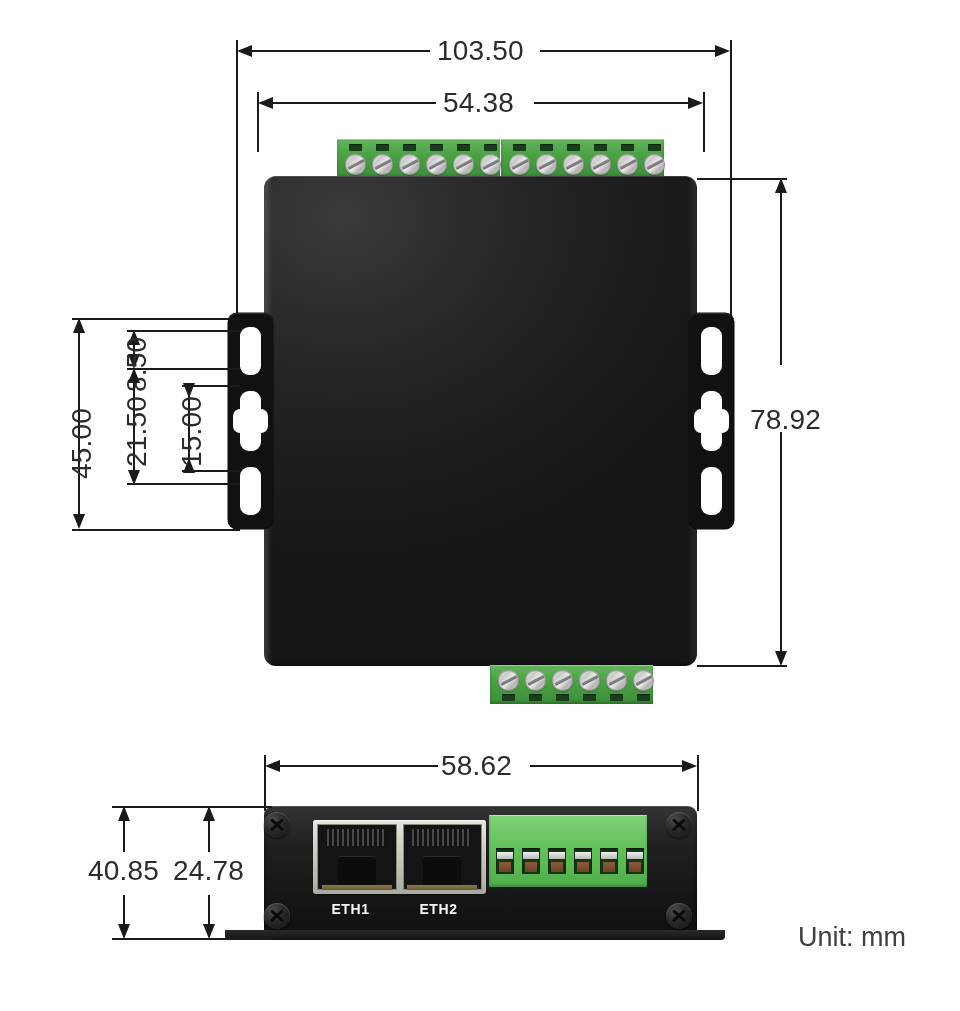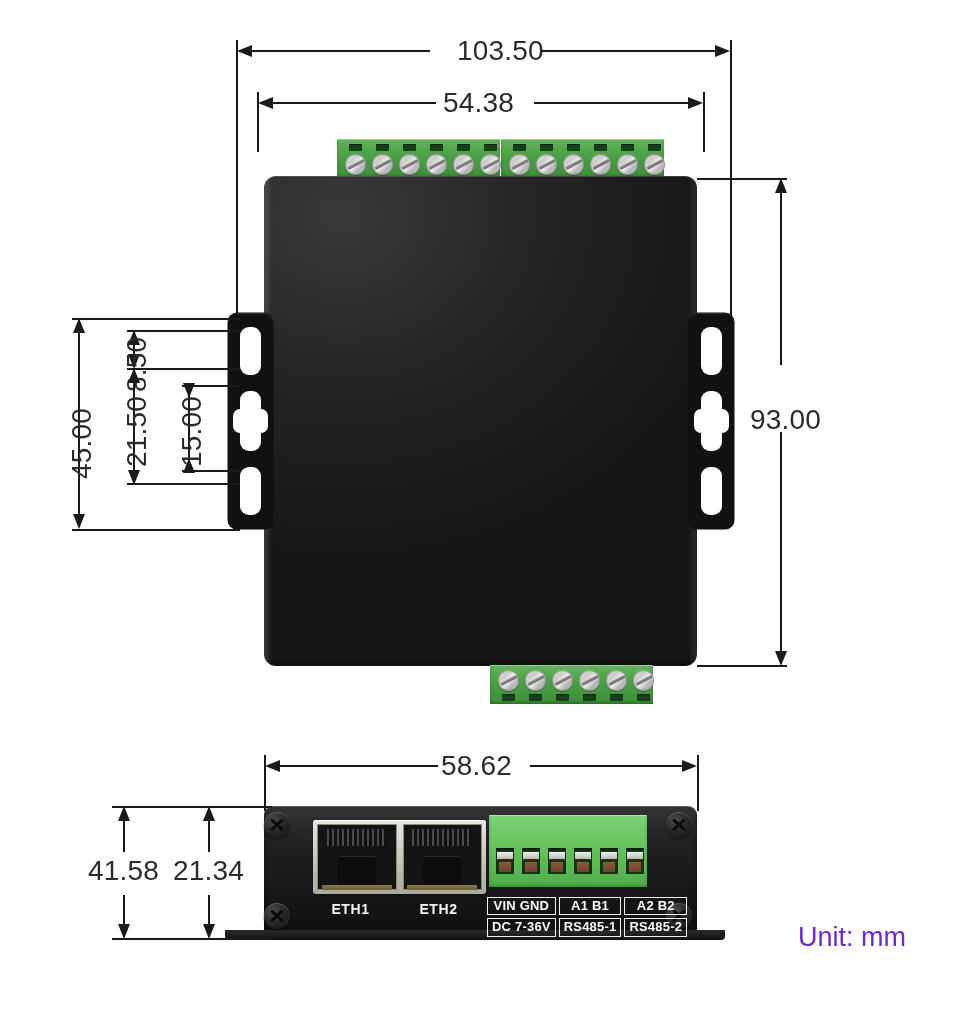--- a/index.html
+++ b/index.html
@@ -147,39 +147,39 @@
   .silk{position:absolute;display:flex;gap:3px;}
   .silk-col{display:flex;flex-direction:column;gap:3px;}
   .silk-cell{
     border:1.4px solid #f0f0f0;color:#fafafa;
     font-size:13px;font-weight:700;letter-spacing:.2px;
     display:flex;align-items:center;justify-content:center;
     padding:1px 4px;white-space:nowrap;line-height:1.1;
   }
 
   .unit-note{
-    position:absolute;font-size:27px;color:#6d28d9;white-space:nowrap;
+    position:absolute;font-size:27px;color:#404040;white-space:nowrap;
   }
 </style>
 </head>
 <body>
 
 <div class="stage">
 
   <div class="ext-line vline" style="left:236px;top:40px;height:278px;"></div>
   <div class="ext-line vline" style="left:730px;top:40px;height:278px;"></div>
 
   <div class="ext-line vline" style="left:257px;top:92px;height:60px;"></div>
   <div class="ext-line vline" style="left:703px;top:92px;height:60px;"></div>
 
   <div class="dimline dim-h" style="left:240px;top:50px;width:190px;"></div>
   <div class="dimline dim-h" style="left:540px;top:50px;width:186px;"></div>
   <div class="arrow arrow-l" style="left:237px;top:45px;"></div>
   <div class="arrow arrow-r" style="left:715px;top:45px;"></div>
-  <div class="dim-label" style="left:437px;top:37px;margin-left:20px;">103.50</div>
+  <div class="dim-label" style="left:437px;top:37px;">103.50</div>
 
   <div class="dimline dim-h" style="left:261px;top:102px;width:175px;"></div>
   <div class="dimline dim-h" style="left:534px;top:102px;width:166px;"></div>
   <div class="arrow arrow-l" style="left:258px;top:97px;"></div>
   <div class="arrow arrow-r" style="left:688px;top:97px;"></div>
   <div class="dim-label" style="left:443px;top:89px;">54.38</div>
 
   <div class="term" style="left:337px;top:139px;width:163px;height:39px;">
     <div class="tport" style="left:12px;top:5px;width:13px;height:7px;"></div>
     <div class="tport" style="left:39px;top:5px;width:13px;height:7px;"></div>
@@ -265,21 +265,21 @@
   <div class="arrow arrow-d" style="left:183px;top:383px;"></div>
   <div class="arrow arrow-u" style="left:183px;top:458px;"></div>
   <div class="dim-label rot" style="left:178px;top:467px;">15.00</div>
 
   <div class="ext-line hline" style="left:697px;top:178px;width:90px;"></div>
   <div class="ext-line hline" style="left:697px;top:665px;width:90px;"></div>
   <div class="dimline dim-v" style="left:780px;top:180px;height:185px;"></div>
   <div class="dimline dim-v" style="left:780px;top:432px;height:232px;"></div>
   <div class="arrow arrow-u" style="left:775px;top:178px;"></div>
   <div class="arrow arrow-d" style="left:775px;top:651px;"></div>
-  <div class="dim-label" style="left:750px;top:406px;">93.00</div>
+  <div class="dim-label" style="left:750px;top:406px;">78.92</div>
 
   <div class="ext-line vline" style="left:264px;top:755px;height:56px;"></div>
   <div class="ext-line vline" style="left:697px;top:755px;height:56px;"></div>
   <div class="dimline dim-h" style="left:268px;top:765px;width:170px;"></div>
   <div class="dimline dim-h" style="left:530px;top:765px;width:163px;"></div>
   <div class="arrow arrow-l" style="left:265px;top:760px;"></div>
   <div class="arrow arrow-r" style="left:682px;top:760px;"></div>
   <div class="dim-label" style="left:441px;top:752px;">58.62</div>
 
   <div class="panel-body" style="left:264px;top:806px;width:433px;height:132px;"></div>
@@ -325,45 +325,31 @@
     <div class="fcell" style="left:111px;top:33px;width:18px;height:26px;">
       <div class="fcell-clamp"></div>
       <div class="fcell-cu"></div>
     </div>
     <div class="fcell" style="left:137px;top:33px;width:18px;height:26px;">
       <div class="fcell-clamp"></div>
       <div class="fcell-cu"></div>
     </div>
   </div>
 
-  <div class="silk" style="left:487px;top:897px;">
-    <div class="silk-col">
-      <div class="silk-cell">VIN GND</div>
-      <div class="silk-cell">DC 7-36V</div>
-    </div>
-    <div class="silk-col">
-      <div class="silk-cell">A1   B1</div>
-      <div class="silk-cell">RS485-1</div>
-    </div>
-    <div class="silk-col">
-      <div class="silk-cell">A2   B2</div>
-      <div class="silk-cell">RS485-2</div>
-    </div>
-  </div>
 
   <div class="ext-line hline" style="left:112px;top:806px;width:160px;"></div>
   <div class="ext-line hline" style="left:112px;top:938px;width:160px;"></div>
 
   <div class="dimline dim-v" style="left:123px;top:808px;height:44px;"></div>
   <div class="dimline dim-v" style="left:123px;top:895px;height:42px;"></div>
   <div class="arrow arrow-u" style="left:118px;top:806px;"></div>
   <div class="arrow arrow-d" style="left:118px;top:924px;"></div>
-  <div class="dim-label" style="left:88px;top:857px;">41.58</div>
+  <div class="dim-label" style="left:88px;top:857px;">40.85</div>
 
   <div class="dimline dim-v" style="left:208px;top:808px;height:44px;"></div>
   <div class="dimline dim-v" style="left:208px;top:895px;height:42px;"></div>
   <div class="arrow arrow-u" style="left:203px;top:806px;"></div>
   <div class="arrow arrow-d" style="left:203px;top:924px;"></div>
-  <div class="dim-label" style="left:173px;top:857px;">21.34</div>
+  <div class="dim-label" style="left:173px;top:857px;">24.78</div>
 
   <div class="unit-note" style="left:798px;top:922px;">Unit: mm</div>
 
 </div>
 
 </body></html>

